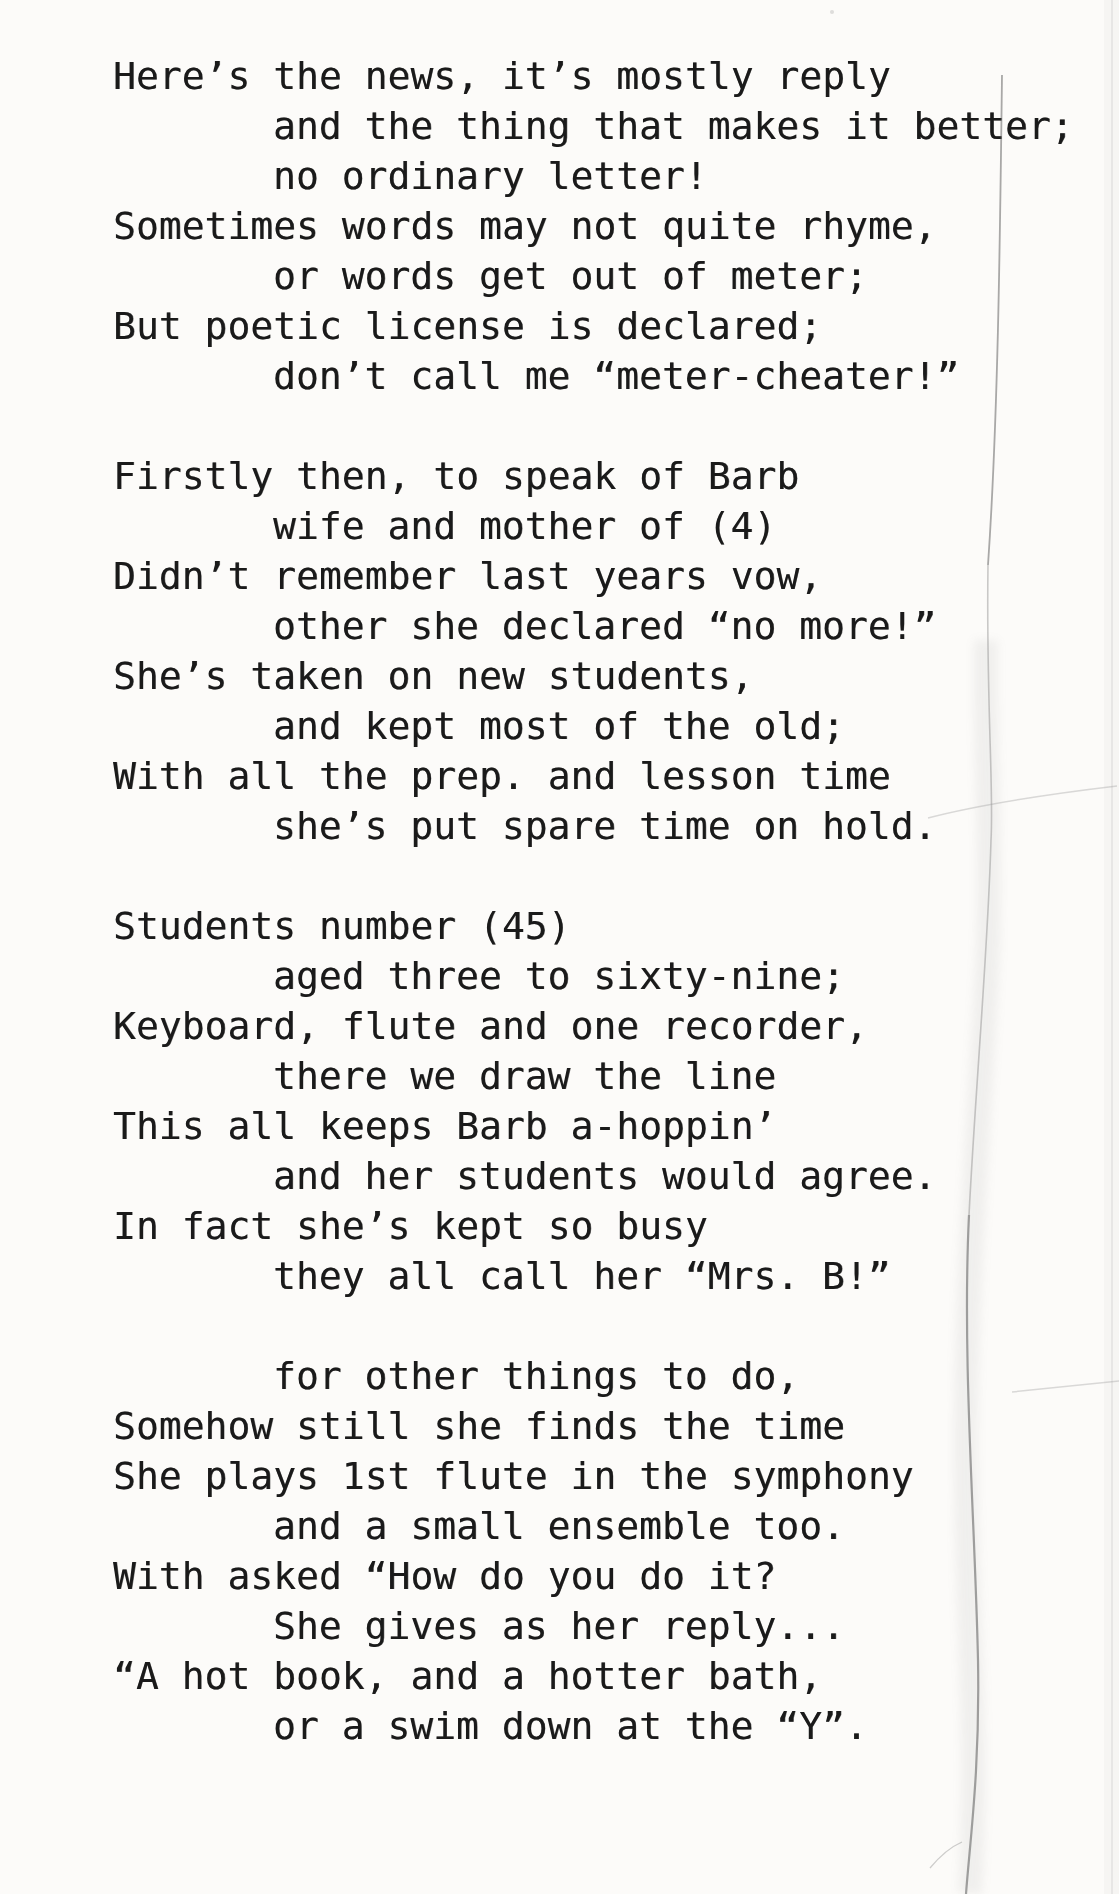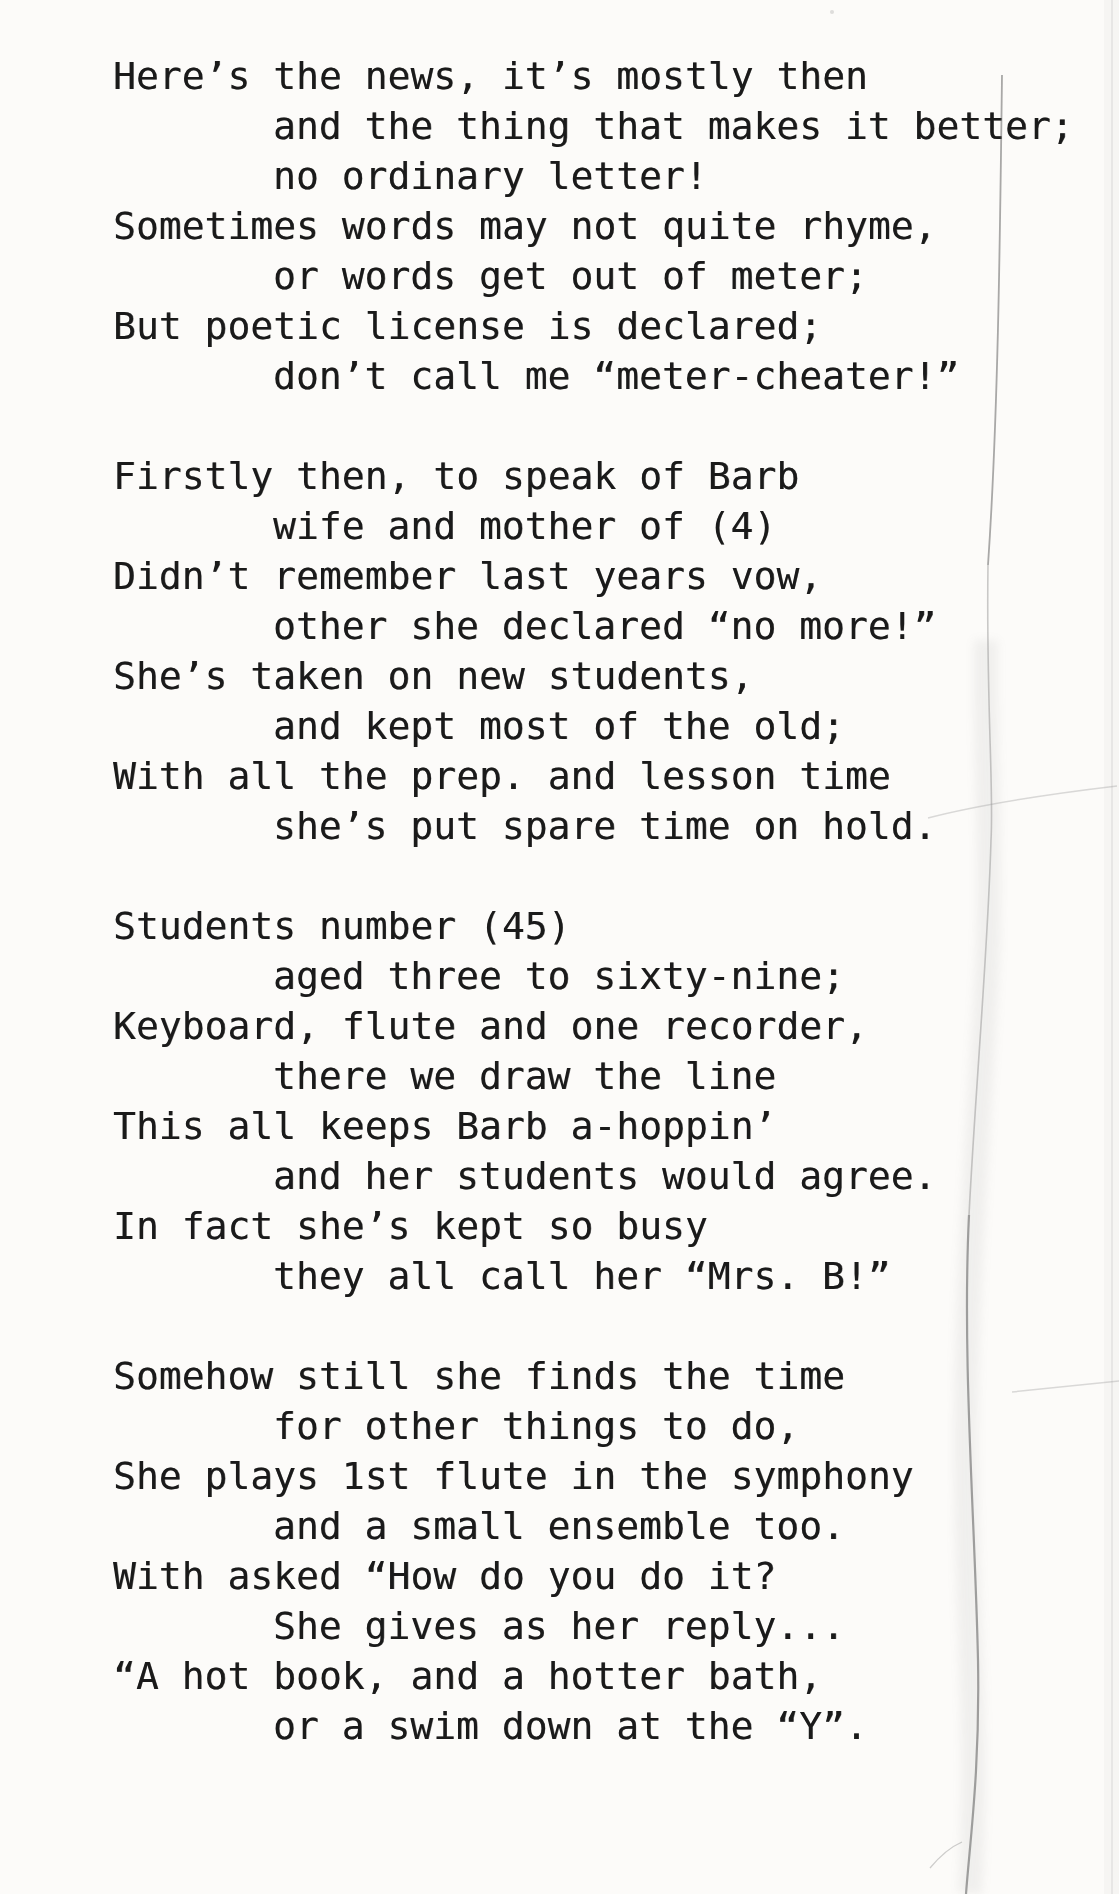--- a/index.html
+++ b/index.html
@@ -29,21 +29,21 @@
     pointer-events: none;
   }
 </style>
 </head>
 <body>
 
 <div class="page">
 
   <div class="poem">
       <div class="stanza">
-        <div class="line">Here’s the news, it’s mostly then</div>
+        <div class="line">Here’s the news, it’s mostly reply</div>
         <div class="line indent">and the thing that makes it better;</div>
         <div class="line indent">no ordinary letter!</div>
         <div class="line">Sometimes words may not quite rhyme,</div>
         <div class="line indent">or words get out of meter;</div>
         <div class="line">But poetic license is declared;</div>
         <div class="line indent">don’t call me “meter-cheater!”</div>
       </div>
       <div class="stanza">
         <div class="line">Firstly then, to speak of Barb</div>
         <div class="line indent">wife and mother of (4)</div>
@@ -58,22 +58,22 @@
         <div class="line">Students number (45)</div>
         <div class="line indent">aged three to sixty-nine;</div>
         <div class="line">Keyboard, flute and one recorder,</div>
         <div class="line indent">there we draw the line</div>
         <div class="line">This all keeps Barb a-hoppin’</div>
         <div class="line indent">and her students would agree.</div>
         <div class="line">In fact she’s kept so busy</div>
         <div class="line indent">they all call her “Mrs. B!”</div>
       </div>
       <div class="stanza">
+        <div class="line indent">for other things to do,</div>
         <div class="line">Somehow still she finds the time</div>
-        <div class="line indent">for other things to do,</div>
         <div class="line">She plays 1st flute in the symphony</div>
         <div class="line indent">and a small ensemble too.</div>
         <div class="line">With asked “How do you do it?</div>
         <div class="line indent">She gives as her reply...</div>
         <div class="line">“A hot book, and a hotter bath,</div>
         <div class="line indent">or a swim down at the “Y”.</div>
       </div>
     </div>
 
   <svg class="artifacts" width="1119" height="1894" viewBox="0 0 1119 1894">

